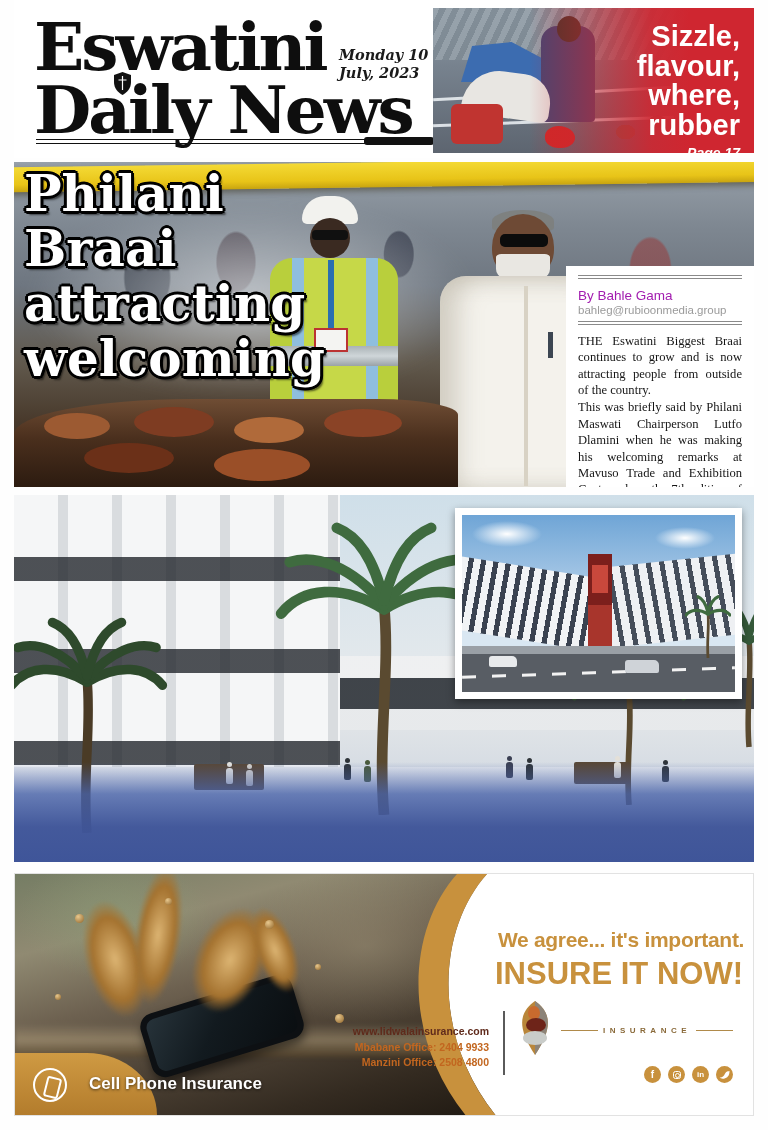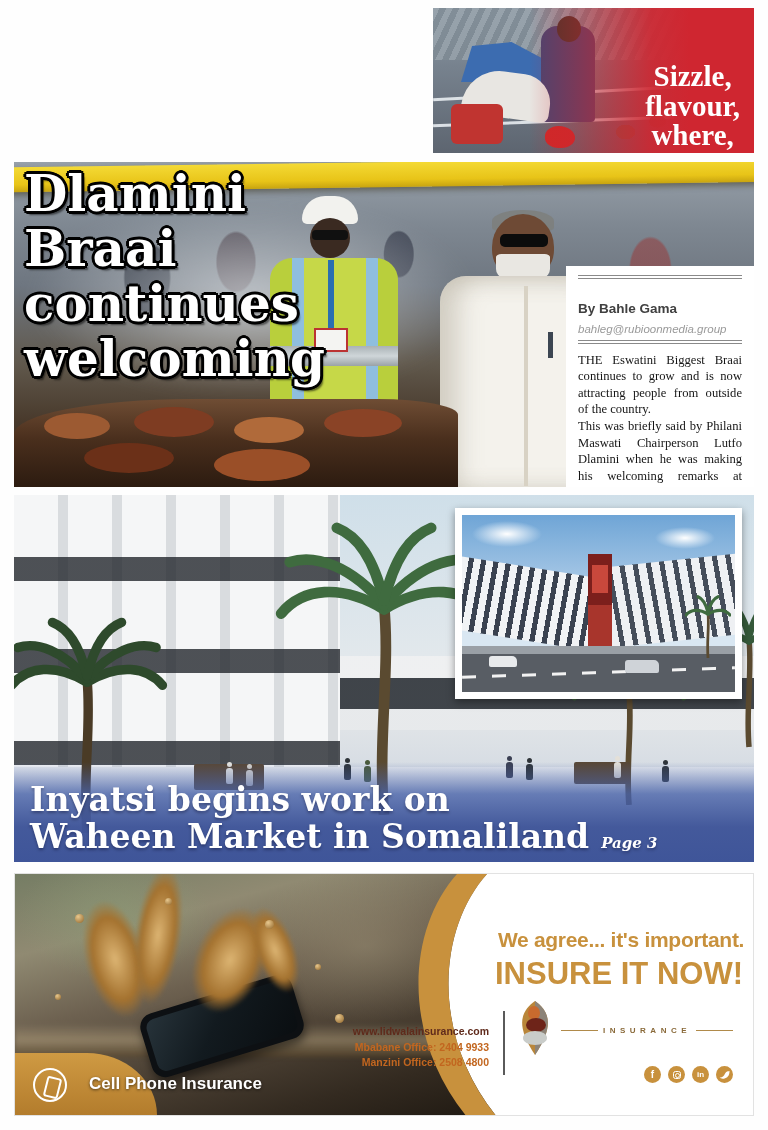--- a/index.html
+++ b/index.html
@@ -37,22 +37,22 @@
   .promo .boxer-bend { position:absolute; left:30px; top:64px; width:88px; height:46px; background:#e8e6e2;
                  border-radius:40px 30px 8px 8px; transform:rotate(8deg); }
   .promo .boxer-shorts { position:absolute; left:18px; top:96px; width:52px; height:40px; background:#c03430; border-radius:6px; }
   .promo .glove { position:absolute; left:112px; top:118px; width:30px; height:22px; background:#d02828; border-radius:50% 60% 50% 50%; }
   .promo .crowd { position:absolute; right:0; bottom:0; left:0; height:70px;
                  background:radial-gradient(14px 10px at 70% 55%, #6a5240 0 60%, transparent 61%),
                             radial-gradient(14px 10px at 82% 40%, #57413a 0 60%, transparent 61%),
                             radial-gradient(16px 12px at 60% 70%, #7a5a44 0 60%, transparent 61%); opacity:.8; }
   .promo .redwash { position:absolute; inset:0;
                  background:linear-gradient(90deg, rgba(207,38,48,0) 30%, rgba(207,38,48,.55) 52%, rgba(207,38,48,.92) 68%, #cf2630 80%); }
-  .promo-text { position:absolute; right:14px; top:14px; text-align:center; color:#fff;
-                font-family:Liberation Serif, serif; font-weight:bold; font-size:29px; line-height:1.02;margin-top:40px; }
+  .promo-text { position:absolute; right:14px; top:14px; text-align:right; color:#fff;
+                font-family:Liberation Sans, sans-serif; font-weight:bold; font-size:29px; line-height:1.02; }
   .promo-page { margin-top:6px; font-size:14px; font-style:italic; }
 
   
   .lead { position:absolute; left:14px; top:162px; width:740px; height:325px; overflow:hidden;
           background:linear-gradient(180deg,#98a1aa 0%, #7e8791 20%, #6e7680 38%, #60584c 62%, #48392b 80%, #2d2318 100%); }
   .canopy { position:absolute; left:-6px; top:0; width:105%; height:25px; transform:skewY(-0.8deg);
             background:linear-gradient(180deg,#f4da35 0%, #e8c418 70%, #c8a410 100%);
             box-shadow:0 3px 6px rgba(40,30,0,.45); }
   .crowd-blur { position:absolute; left:0; top:22px; width:100%; height:48%;
             background:radial-gradient(40px 60px at 18% 60%, rgba(35,42,55,.8) 0 55%, transparent 60%),
@@ -86,22 +86,22 @@
   .man-main .pocket-pen { position:absolute; left:126px; top:118px; width:5px; height:26px; background:#3a4least; background:#3c4652; }
   .grill { position:absolute; left:0; bottom:0; width:60%; height:27%;
            background:linear-gradient(180deg,#6f4d34 0%, #4a2f1d 45%, #2c1b10 100%); border-radius:40% 18% 0 0; }
   .meat { position:absolute; border-radius:50%; }
   .headline-lead { position:absolute; left:10px; top:4px; color:#fff;
            font-family:"DejaVu Serif", serif; font-weight:bold; font-size:50px; line-height:1.1;
            text-shadow:-2px -2px 0 #000, 2px -2px 0 #000, -2px 2px 0 #000, 2px 2px 0 #000,
                        0 -3px 0 #000, 0 3px 0 #000, -3px 0 0 #000, 3px 0 0 #000, 3px 4px 2px rgba(0,0,0,.55); }
   .story-box { position:absolute; right:0; top:104px; width:188px; height:221px; background:#fff; padding:9px 12px 8px 12px; }
   .rule { height:4px; border-top:1px solid #8a8a8a; border-bottom:1px solid #8a8a8a; }
-  .byline { margin-top:22px; font-size:13.5px; font-weight:bold; color:#404040; }
-  .byline-email { font-size:11.5px; font-style:italic; color:#9a9a9a; margin:7px 0 5px 0; }
+  .byline { margin-top:9px; font-size:13.5px; font-weight:normal; color:#a21caf; }
+  .byline-email { font-size:11.5px; color:#9a9a9a; margin:1px 0 5px 0; }
   .story-body { margin-top:8px; font-family:"Liberation Serif", serif; font-size:12.6px;
            line-height:1.3; color:#151515; text-align:justify; }
   .story-body p + p { margin-top:1px; }
 
   
   .market { position:absolute; left:14px; top:495px; width:740px; height:367px; overflow:hidden;
             background:linear-gradient(180deg,#cdd6dd 0%, #dde2e6 30%, #e7e9ea 55%, #d3dae2 78%, #c6cfda 100%); }
   .roof { position:absolute; right:0; top:0; width:62%; height:44%;
           background:linear-gradient(180deg,#cfdfe9, #e2e8ec),
                      repeating-linear-gradient(55deg, rgba(100,110,120,.5) 0 2px, transparent 2px 15px),
@@ -190,20 +190,40 @@
   .cell-icon::after { content:""; position:absolute; left:10px; top:7px; width:11px; height:17px;
          border:2px solid #fff; border-radius:3px; transform:rotate(14deg); }
   .cell-label { position:absolute; left:74px; bottom:21px; color:#fff; font-weight:bold; font-size:17px;
          text-shadow:0 1px 3px rgba(0,0,0,.6); }
 </style>
 </head>
 <body>
 
 <div class="page">
 
+  <header class="masthead">
+    <div class="brand">
+      <div>Eswatini</div>
+      <div>Daily News</div>
+    </div>
+    <span class="shield">
+      <svg width="17" height="23" viewBox="0 0 17 23">
+          <path d="M8.5,0 L17,3 V10 C17,16.5 13,20.5 8.5,23 C4,20.5 0,16.5 0,10 V3 Z" fill="#111"></path>
+          <path d="M8.5,4 V18 M4.5,8 H12.5" stroke="#fff" stroke-width="1.2" fill="none"></path>
+        </svg>
+    </span>
+    <div class="date-block">
+      <div>Monday 10</div>
+      <div>July, 2023</div>
+    </div>
+    <div class="spear">
+      <span class="shaft"></span>
+        <span class="tip"></span>
+    </div>
+  </header>
 
   <section class="promo">
     <div class="hill"></div>
     <div class="tent"></div>
     <div class="rope1"></div>
     <div class="rope2"></div>
     <div class="boxer-stand"></div>
     <div class="boxer-head"></div>
     <div class="boxer-bend"></div>
     <div class="boxer-shorts"></div>
@@ -246,23 +266,23 @@
     <div class="grill">
       <div class="meat" style="left:30px; top:14px; width:66px; height:26px; background:#9c5a32;"></div>
       <div class="meat" style="left:120px; top:8px; width:80px; height:30px; background:#7e3c22;"></div>
       <div class="meat" style="left:220px; top:18px; width:70px; height:26px; background:#b06a3a;"></div>
       <div class="meat" style="left:310px; top:10px; width:78px; height:28px; background:#8a4326;"></div>
       <div class="meat" style="left:70px; top:44px; width:90px; height:30px; background:#6b3018;"></div>
       <div class="meat" style="left:200px; top:50px; width:96px; height:32px; background:#9a4f28;"></div>
     </div>
 
     <h1 class="headline-lead">
-      <div>Dlamini</div>
+      <div>Philani</div>
       <div>Braai</div>
-      <div>continues</div>
+      <div>attracting</div>
       <div>welcoming</div>
     </h1>
 
     <aside class="story-box">
       <div class="rule"></div>
       <div class="byline">By Bahle Gama</div>
       <div class="byline-email">bahleg@rubioonmedia.group</div>
       <div class="rule"></div>
       <div class="story-body">
         <p>THE Eswatini Biggest Braai continues to grow and is now attracting people from outside of the country.</p>
@@ -356,24 +376,20 @@
                 <path d="M50,44 C70,32 88,34 98,46"></path>
                 <path d="M50,40 C45,20 38,10 28,6"></path>
                 <path d="M50,40 C55,20 62,10 72,6"></path>
               </g>
             </svg>
         </span>
       </div>
     </div>
 
     <div class="blue-band"></div>
-    <h2 class="headline-market">
-      <div>Inyatsi begins work on</div>
-      <div><span>Waheen Market in Somaliland</span><span class="page3">Page 3</span></div>
-    </h2>
   </section>
 
   <section class="ad">
     <div class="ad-photo">
       <div class="water-band"></div>
       <div class="phone"></div>
       <span class="splash" style="left:70px; bottom:96px; width:60px; height:120px; transform:rotate(-14deg);"></span>
       <span class="splash" style="left:120px; bottom:110px; width:46px; height:140px; transform:rotate(8deg);"></span>
       <span class="splash" style="left:180px; bottom:100px; width:70px; height:110px; transform:rotate(22deg);"></span>
       <span class="splash" style="left:240px; bottom:120px; width:40px; height:90px; transform:rotate(-20deg);"></span>

